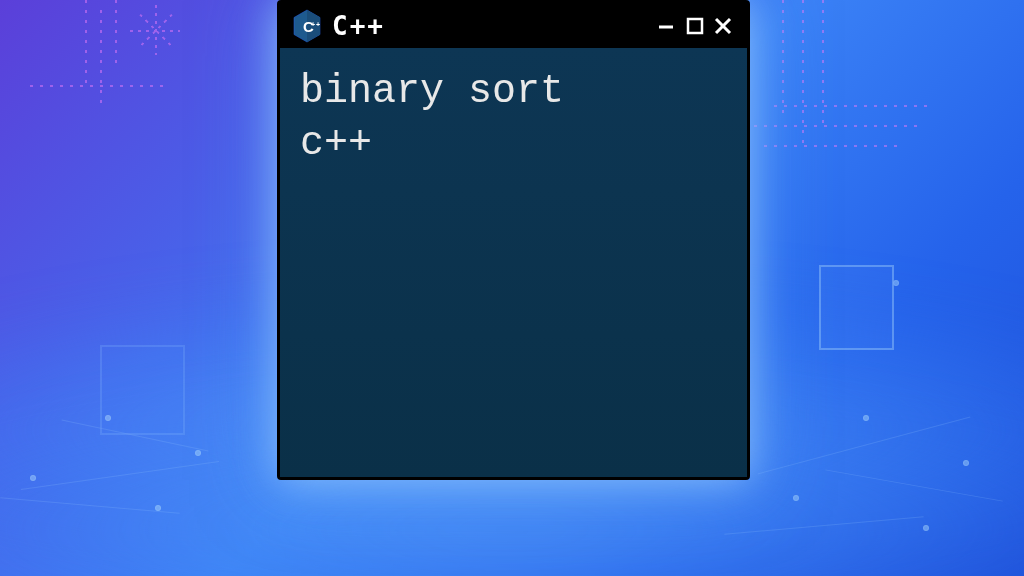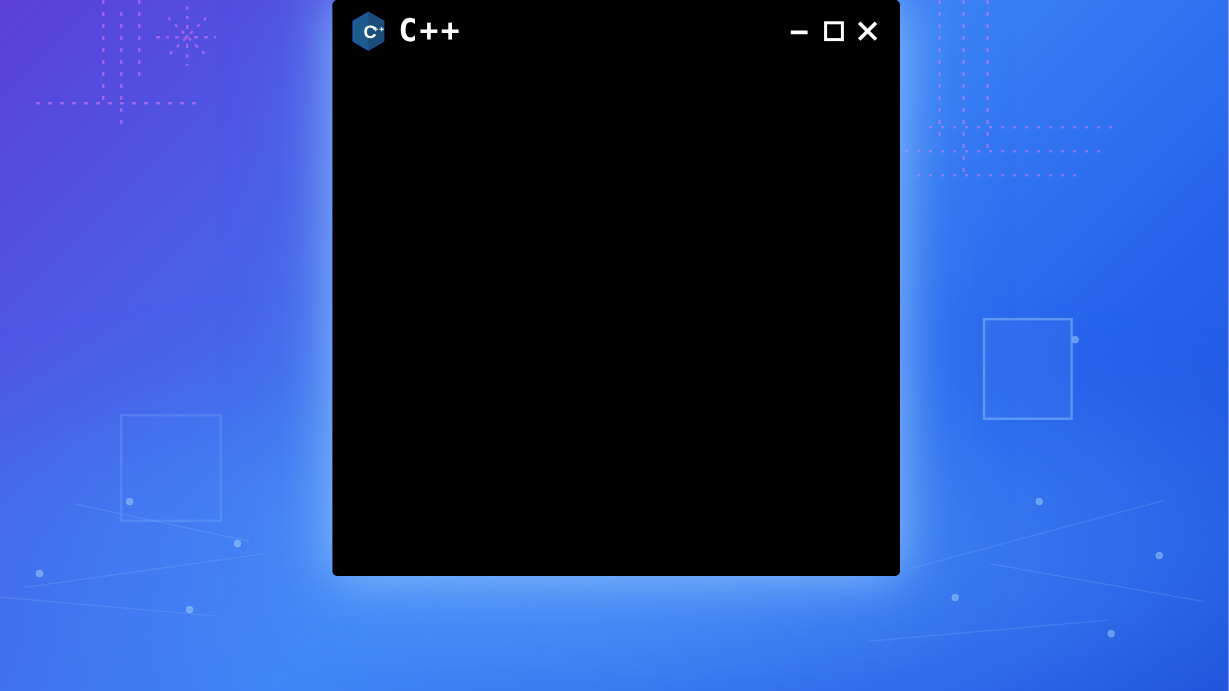--- a/index.html
+++ b/index.html
@@ -267,13 +267,17 @@
           </svg>
       </div>
       <div class="win-ctrl">
         <svg width="22" height="22" viewBox="0 0 22 22">
             <line x1="4" y1="4" x2="18" y2="18" stroke="#fff" stroke-width="3"></line>
             <line x1="18" y1="4" x2="4" y2="18" stroke="#fff" stroke-width="3"></line>
           </svg>
       </div>
     </div>
   </div>
+  <div class="terminal-body">
+    <div class="terminal-text">binary sort
+c++</div>
+  </div>
 </div>
 
 </body></html>

